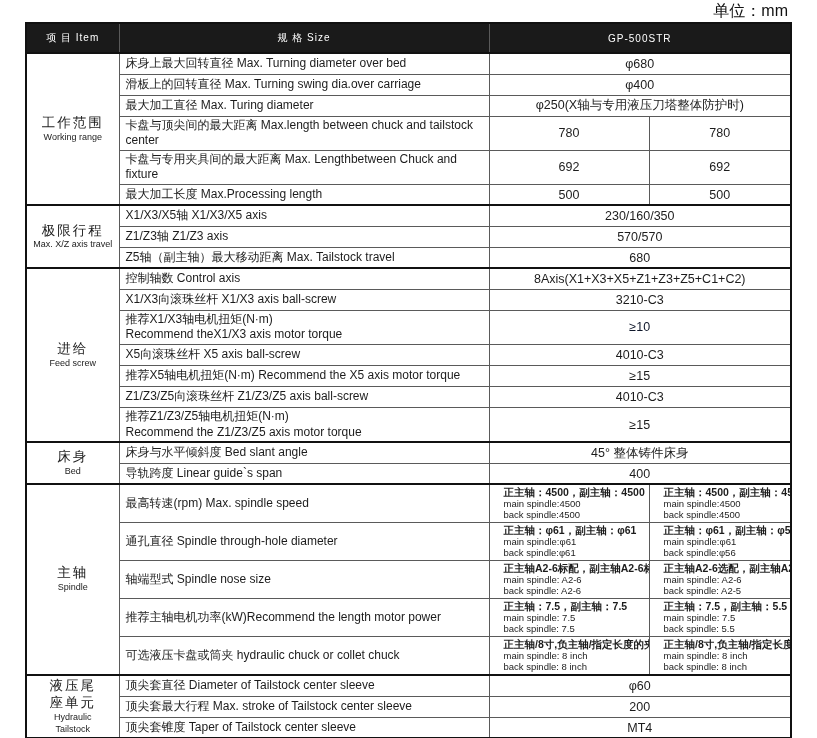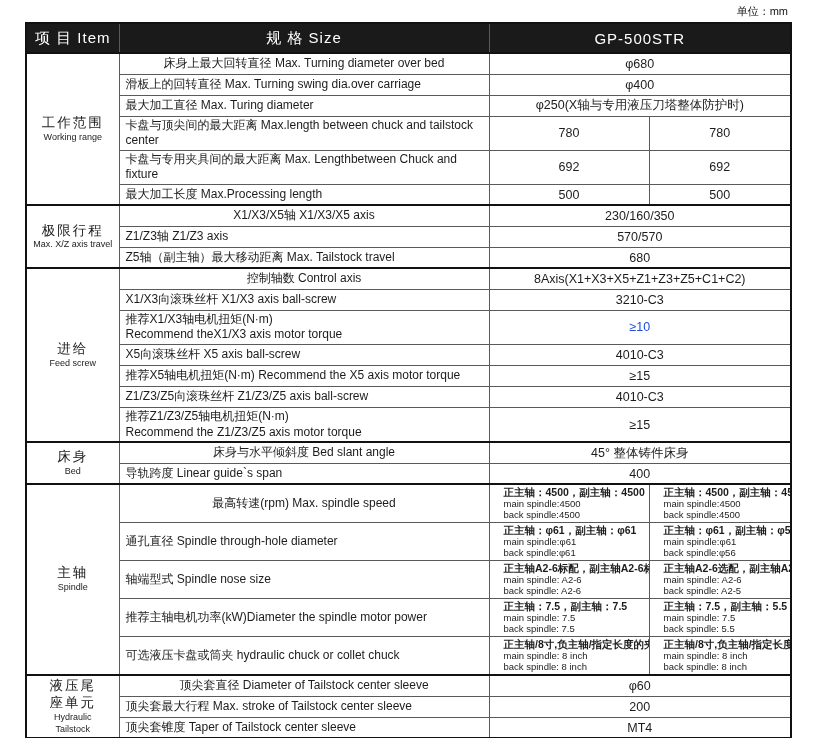--- a/index.html
+++ b/index.html
@@ -4,41 +4,41 @@
 <style>
   html,body{margin:0;padding:0;background:#ffffff;}
   body{
     width:817px;height:738px;
     font-family:"Liberation Sans","DejaVu Sans",sans-serif;
     color:#1c1c1c;
     -webkit-font-smoothing:antialiased;
   }
   .page{position:relative;padding:2px 27px 0 25px;box-sizing:border-box;}
   .unit-label{
-    text-align:right;font-size:11px;color:#111;
+    text-align:right;font-size:16px;color:#111;
     padding:1px 2px 3px 0;height:16px;line-height:16px;
   }
   table.spec-table{
     border-collapse:collapse;table-layout:fixed;width:765px;
     border:2px solid #111;
   }
   .spec-table th,.spec-table td{
     border:1px solid #5a5a5a;
     padding:1px 6px;
     overflow:hidden;
     vertical-align:middle;
     box-sizing:border-box;
   }
   thead th{
     background:#1a1a1a;color:#ffffff;font-weight:normal;
-    height:30px;font-size:15px;letter-spacing:1px;
+    height:30px;font-size:10px;letter-spacing:1px;
     border:1px solid #1a1a1a;border-bottom:2px solid #111;
   }
   thead th + th{border-left:1px solid #9a9a9a;margin-left:44px;}
-  tr.section-start td{border-top:2px solid #111;text-align:center;}
+  tr.section-start td{border-top:2px solid #111;}
   td.cat{
     text-align:center;padding:1px 1px;
   }
   .cat-zh{font-size:13.5px;letter-spacing:2px;line-height:1.25;}
   .cat-en{font-size:9px;white-space:nowrap;line-height:1.3;}
   td.spec{font-size:12px;height:21px;line-height:1.2;}
   td.spec.small{font-size:12px;margin-top:16px;}
   td.spec .spec-line{line-height:1.3;}
   td.val{
     text-align:center;font-size:12.5px;height:21px;
@@ -148,21 +148,21 @@
           <td class="spec">
             <div class="spec-line">X1/X3向滚珠丝杆 X1/X3 axis ball-screw</div>
           </td>
           <td class="val" colspan="2">3210-C3</td>
         </tr>
         <tr>
           <td class="spec">
             <div class="spec-line">推荐X1/X3轴电机扭矩(N·m)</div>
             <div class="spec-line">Recommend theX1/X3 axis motor torque</div>
           </td>
-          <td class="val" colspan="2" style="color: #1d4ed8;">≥10</td>
+          <td class="val" colspan="2" style="color: #0f172a;">≥10</td>
         </tr>
         <tr>
           <td class="spec">
             <div class="spec-line">X5向滚珠丝杆  X5 axis ball-screw</div>
           </td>
           <td class="val" colspan="2">4010-C3</td>
         </tr>
         <tr>
           <td class="spec">
             <div class="spec-line">推荐X5轴电机扭矩(N·m) Recommend the X5 axis motor torque</div>
@@ -242,21 +242,21 @@
             <div class="ven">back spindle: A2-6</div>
           </td>
           <td class="val ml">
             <div class="vzh">正主轴A2-6选配，副主轴A2-5选配</div>
             <div class="ven">main spindle: A2-6</div>
             <div class="ven">back spindle: A2-5</div>
           </td>
         </tr>
         <tr>
           <td class="spec">
-            <div class="spec-line">推荐主轴电机功率(kW)Diameter the spindle motor power</div>
+            <div class="spec-line">推荐主轴电机功率(kW)Recommend the length motor power</div>
           </td>
           <td class="val ml">
             <div class="vzh">正主轴：7.5，副主轴：7.5</div>
             <div class="ven">main spindle: 7.5</div>
             <div class="ven">back spindle: 7.5</div>
           </td>
           <td class="val ml">
             <div class="vzh">正主轴：7.5，副主轴：5.5</div>
             <div class="ven">main spindle: 7.5</div>
             <div class="ven">back spindle: 5.5</div>

